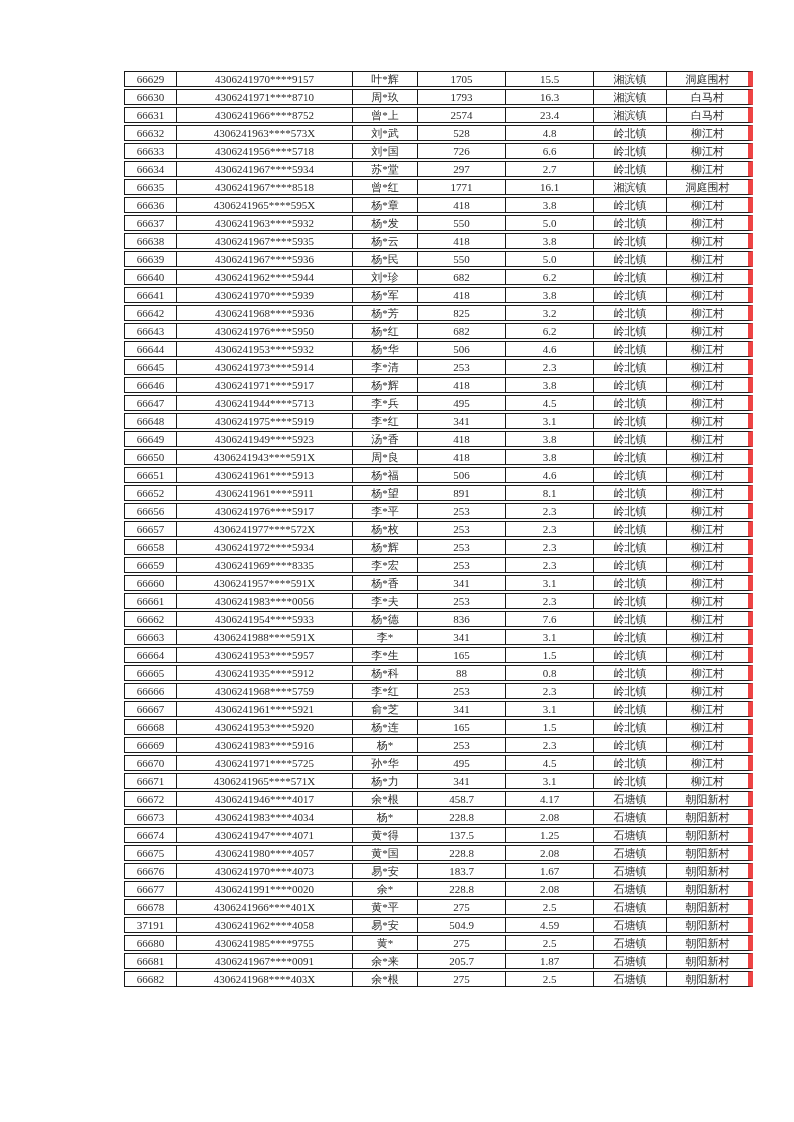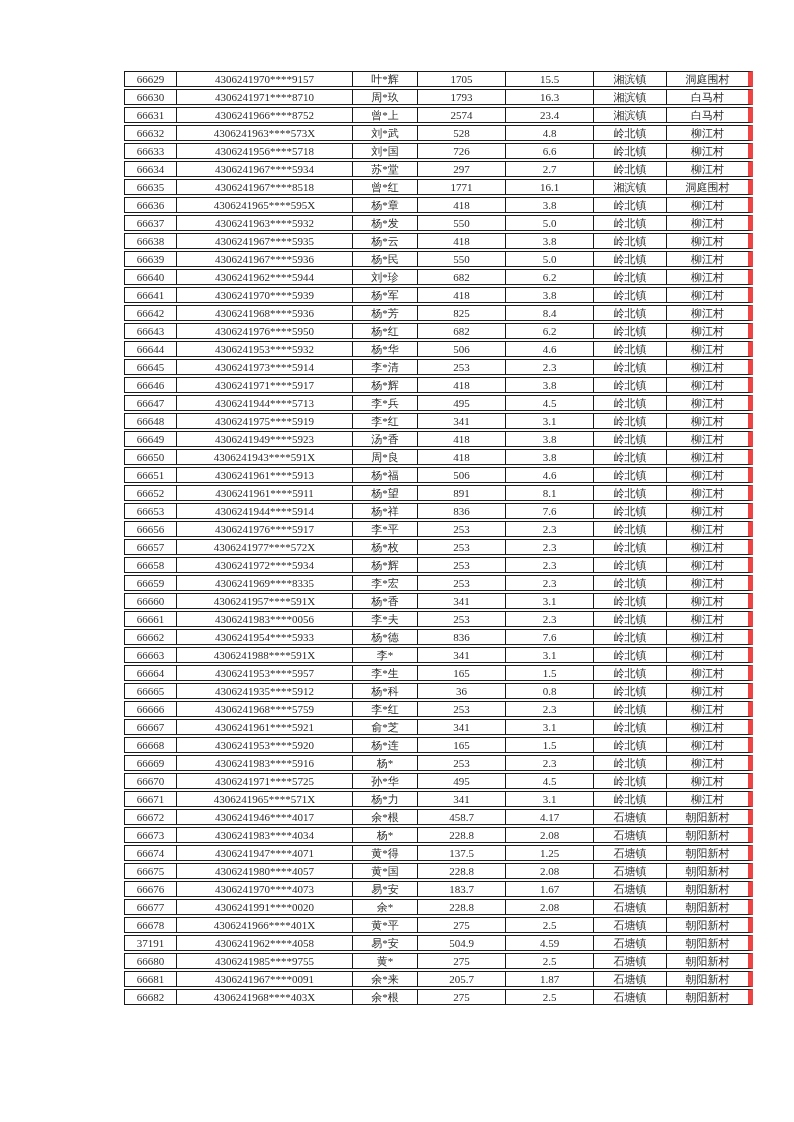--- a/index.html
+++ b/index.html
@@ -181,21 +181,21 @@
           <td>418</td>
           <td>3.8</td>
           <td>岭北镇</td>
           <td>柳江村</td>
         </tr>
         <tr>
           <td>66642</td>
           <td>4306241968****5936</td>
           <td>杨*芳</td>
           <td>825</td>
-          <td>8.4</td>
+          <td>3.2</td>
           <td>岭北镇</td>
           <td>柳江村</td>
         </tr>
         <tr>
           <td>66643</td>
           <td>4306241976****5950</td>
           <td>杨*红</td>
           <td>682</td>
           <td>6.2</td>
           <td>岭北镇</td>
@@ -276,29 +276,20 @@
         <tr>
           <td>66652</td>
           <td>4306241961****5911</td>
           <td>杨*望</td>
           <td>891</td>
           <td>8.1</td>
           <td>岭北镇</td>
           <td>柳江村</td>
         </tr>
         <tr>
-          <td>66653</td>
-          <td>4306241944****5914</td>
-          <td>杨*祥</td>
-          <td>836</td>
-          <td>7.6</td>
-          <td>岭北镇</td>
-          <td>柳江村</td>
-        </tr>
-        <tr>
           <td>66656</td>
           <td>4306241976****5917</td>
           <td>李*平</td>
           <td>253</td>
           <td>2.3</td>
           <td>岭北镇</td>
           <td>柳江村</td>
         </tr>
         <tr>
           <td>66657</td>
@@ -369,21 +360,21 @@
           <td>李*生</td>
           <td>165</td>
           <td>1.5</td>
           <td>岭北镇</td>
           <td>柳江村</td>
         </tr>
         <tr>
           <td>66665</td>
           <td>4306241935****5912</td>
           <td>杨*科</td>
-          <td>36</td>
+          <td>88</td>
           <td>0.8</td>
           <td>岭北镇</td>
           <td>柳江村</td>
         </tr>
         <tr>
           <td>66666</td>
           <td>4306241968****5759</td>
           <td>李*红</td>
           <td>253</td>
           <td>2.3</td>

